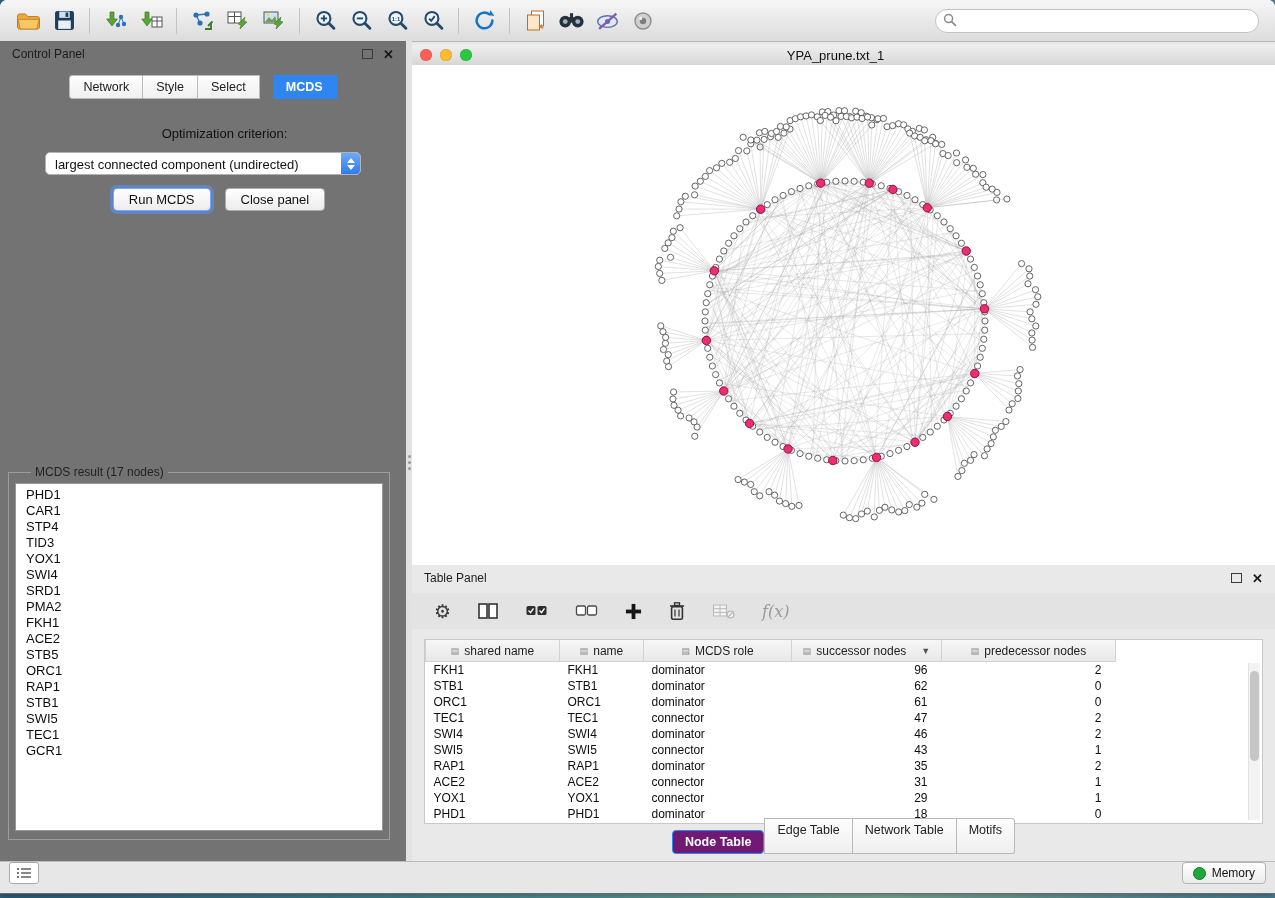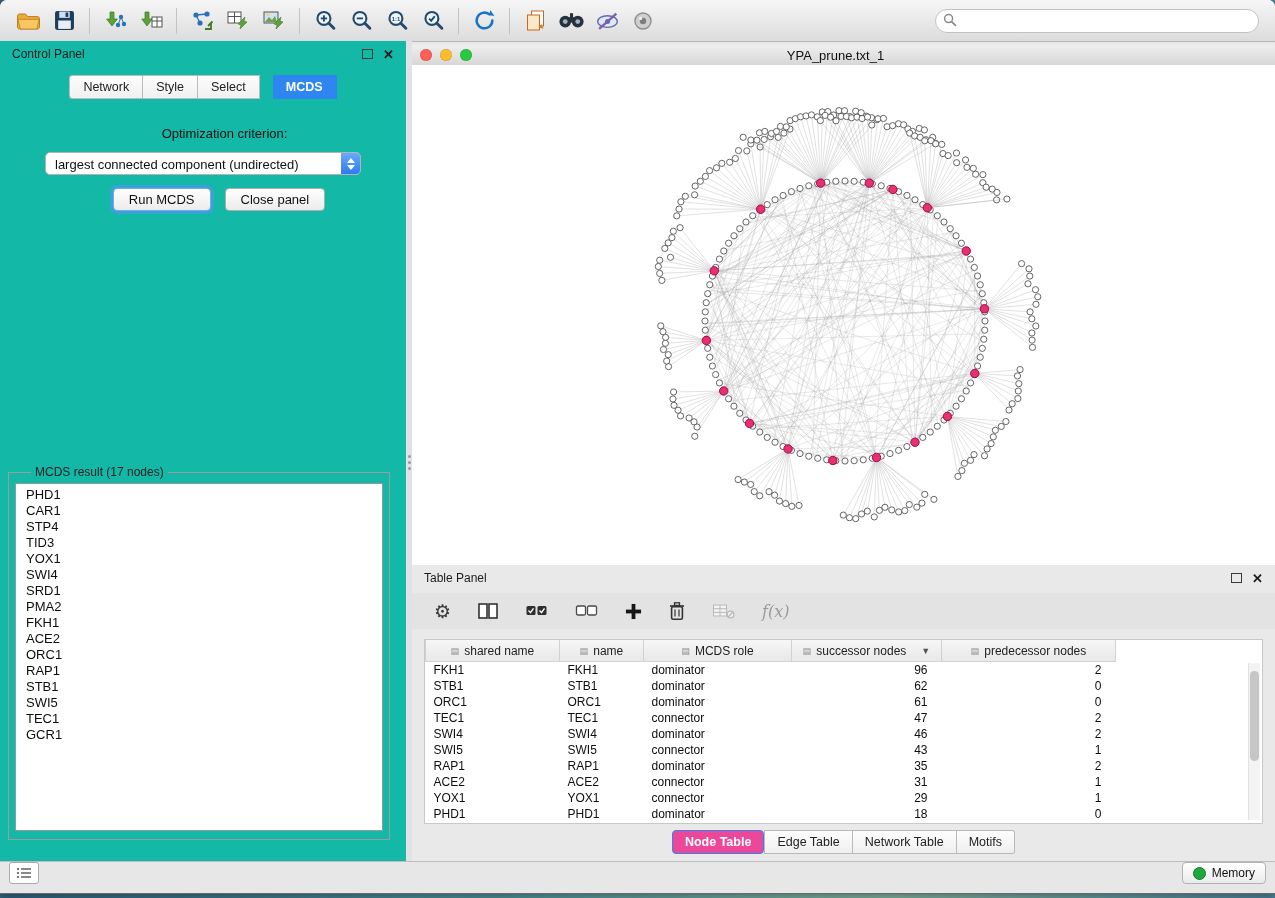--- a/index.html
+++ b/index.html
@@ -11,21 +11,21 @@
   .tbtn{width:36px;height:30px;display:flex;align-items:center;justify-content:center;border-radius:4px;flex:0 0 auto;}
   .tsep{width:1px;height:26px;background:#c3c3c3;margin:0 7px;flex:0 0 auto;}
   #search-wrap{margin-left:auto;margin-right:6px;position:relative;}
   #search-input{width:286px;height:22px;border:1px solid #c2c2c2;border-radius:12px;background:#fff;padding:0 10px 0 26px;font-size:12px;outline:none;}
   #search-mag{position:absolute;left:8px;top:4px;}
 
   
   #workspace{position:absolute;left:0;top:41px;right:0;bottom:31px;}
 
   
-  #control-panel{position:absolute;left:0;top:0;bottom:0;width:406px;background:#14b8a6;border-right:5px solid #0f766e;}
+  #control-panel{position:absolute;left:0;top:0;bottom:0;width:406px;background:#737373;border-right:5px solid #0f766e;}
   .panel-header{height:26px;display:flex;align-items:center;padding:0 12px;font-size:12px;color:#1c1c1c;}
   .ph-icons{margin-left:auto;display:flex;align-items:center;gap:10px;}
   .ph-float{width:9px;height:8px;border:1.4px solid #3a3a3a;display:inline-block;}
   .ph-close{font-size:13px;font-weight:bold;color:#1a1a1a;line-height:1;}
   #cp-tabs{display:flex;justify-content:center;margin-top:8px;}
   .cp-tab{font-size:12.5px;color:#222;background:linear-gradient(#fdfdfd,#f0f0f0);border:1px solid #bbb;border-left:none;padding:4px 13px;}
   .cp-tab:first-child{border-left:1px solid #bbb;border-radius:3px 0 0 3px;}
   .cp-tab.active{background:#2f86f0;color:#fff;border-color:#2f86f0;border-radius:1px;margin-left:13px;font-weight:bold;}
   #cp-opt-label{text-align:center;font-size:13px;color:#111;margin-top:27px;padding-left:43px;}
   #cp-select{position:relative;width:316px;height:23px;margin:11px auto 0;background:#fff;border:1px solid #b3b3b3;border-radius:5px;font-size:13px;line-height:23px;padding-left:9px;color:#111;box-sizing:border-box;}
@@ -67,21 +67,21 @@
   th{background:linear-gradient(#f6f6f6,#e8e8e8);border:1px solid #d2d2d2;border-top:none;height:21px;font-weight:normal;font-size:12px;color:#222;padding:0;}
   .th-inner{display:flex;align-items:center;justify-content:center;gap:5px;}
   .hdr-mini{font-size:9px;color:#8a8a8a;}
   .hdr-chev{font-size:9px;color:#555;margin-left:10px;}
   td{height:16px;padding:0 8px;font-size:12px;color:#0e0e0e;white-space:nowrap;overflow:hidden;}
   td.num{text-align:right;padding-right:14px;}
   #tp-vscroll{position:absolute;right:2px;top:23px;bottom:3px;width:11px;background:#f3f3f3;border-left:1px solid #e2e2e2;}
   #tp-vscroll .thumb{position:absolute;left:1px;right:1px;top:8px;height:90px;background:#c6c6c6;border-radius:6px;}
   #tp-tabs{position:absolute;left:0;right:0;bottom:8px;display:flex;justify-content:center;}
   .tp-tab{font-size:12.5px;color:#222;background:linear-gradient(#fdfdfd,#efefef);border:1px solid #b9b9b9;border-left:none;padding:4px 12px;}
-  .tp-tab.active{background:#ec4899;color:#fff;border-color:#2f86f0;border-radius:4px;font-weight:bold;border-left:1px solid #2f86f0;}
+  .tp-tab.active{background:#701a75;color:#fff;border-color:#2f86f0;border-radius:4px;font-weight:bold;border-left:1px solid #2f86f0;margin-top:12px;}
   .tp-tab.first-plain{border-left:1px solid #b9b9b9;}
   .tp-tab:last-child{border-radius:0 3px 3px 0;}
 
   
   #status-bar{position:absolute;left:0;right:0;bottom:0;height:31px;background:#e7e7e7;border-top:1px solid #bcbcbc;display:flex;align-items:flex-start;padding:0 9px;}
   #status-list-btn{width:28px;height:20px;background:#fff;border:1px solid #aaa;border-radius:3px;display:flex;align-items:center;justify-content:center;}
   #memory-btn{margin-left:auto;display:flex;align-items:center;gap:6px;background:linear-gradient(#ffffff,#ebebeb);border:1px solid #b3b3b3;border-radius:4px;padding:3px 10px;font-size:12px;color:#111;}
   #memory-dot{width:11px;height:11px;border-radius:50%;background:#1fa83c;border:1px solid #157a2b;}
 </style>
 </head>
@@ -266,20 +266,21 @@
               <div class="mcds-item">PHD1</div>
               <div class="mcds-item">CAR1</div>
               <div class="mcds-item">STP4</div>
               <div class="mcds-item">TID3</div>
               <div class="mcds-item">YOX1</div>
               <div class="mcds-item">SWI4</div>
               <div class="mcds-item">SRD1</div>
               <div class="mcds-item">PMA2</div>
               <div class="mcds-item">FKH1</div>
               <div class="mcds-item">ACE2</div>
+              <div class="mcds-item">STB5</div>
               <div class="mcds-item">ORC1</div>
               <div class="mcds-item">RAP1</div>
               <div class="mcds-item">STB1</div>
               <div class="mcds-item">SWI5</div>
               <div class="mcds-item">TEC1</div>
               <div class="mcds-item">GCR1</div>
             </div>
         </fieldset>
       </div>
 

